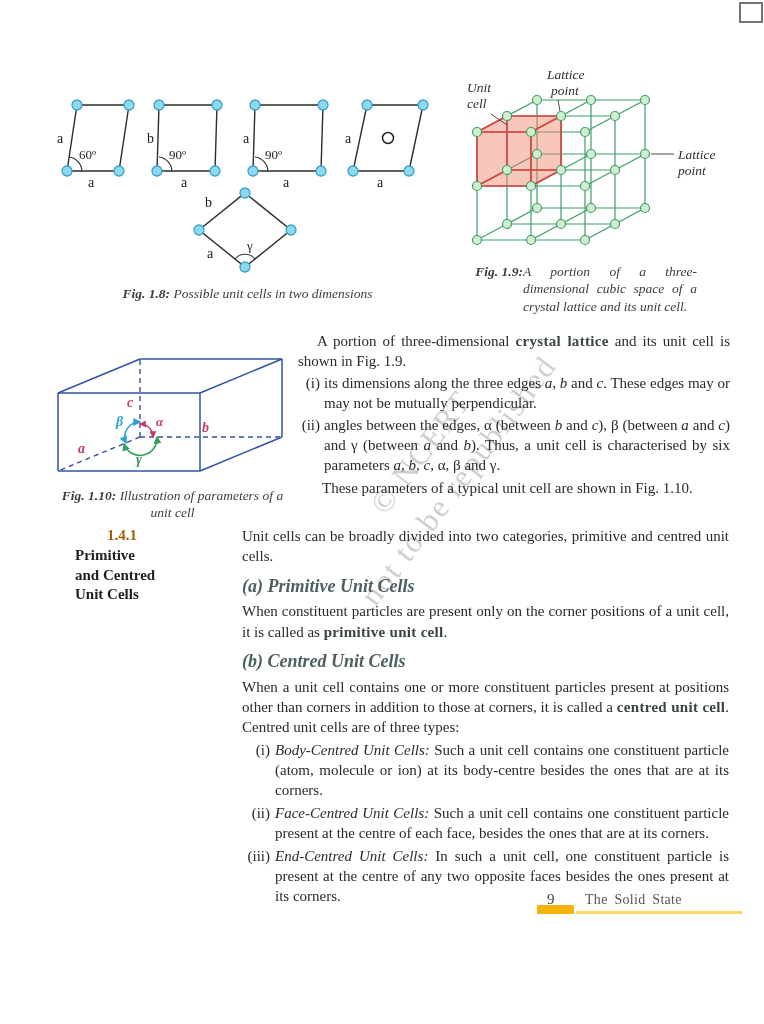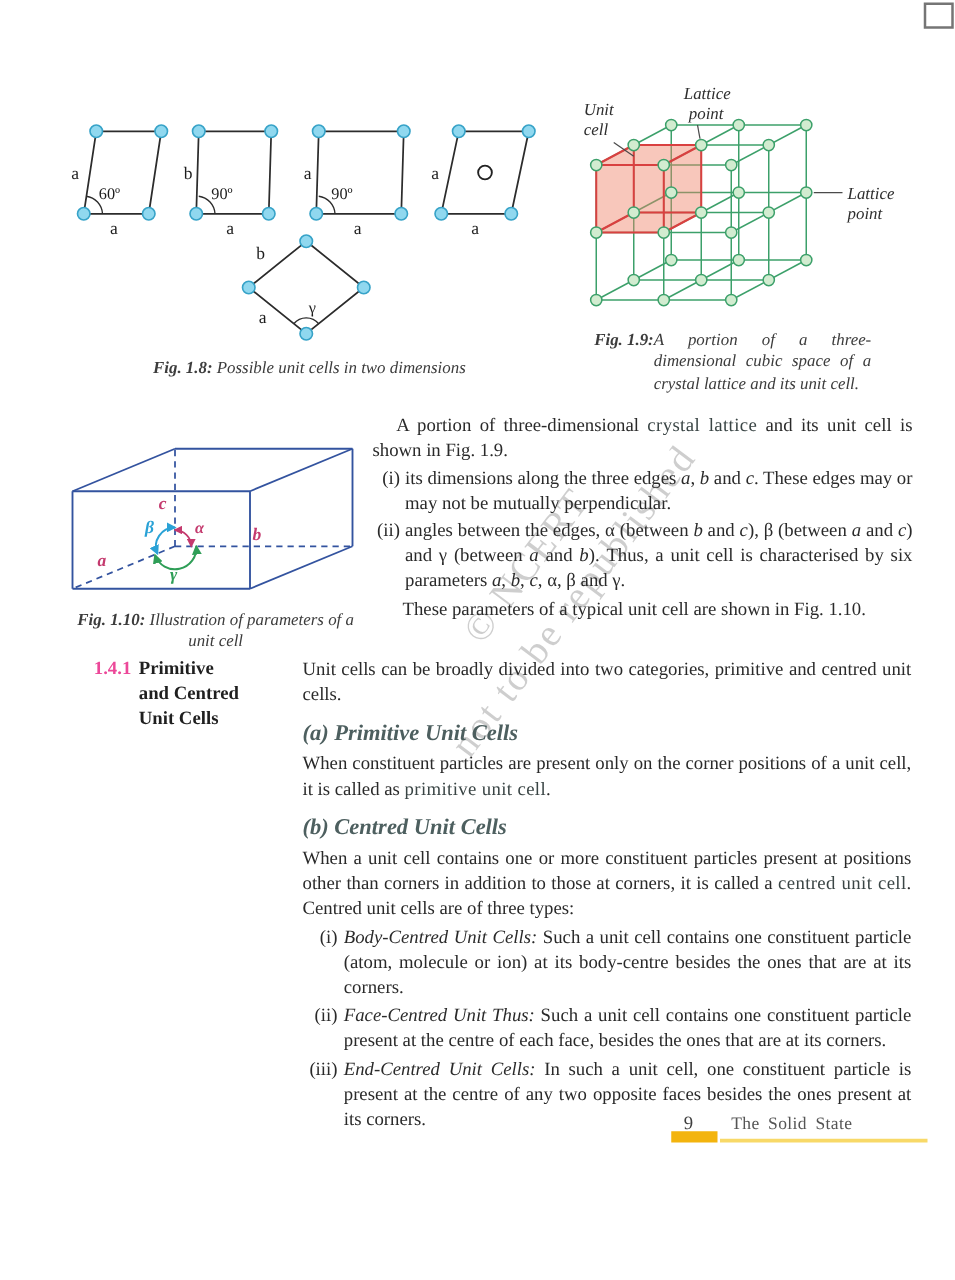--- a/index.html
+++ b/index.html
@@ -57,25 +57,25 @@
   
   .maincol{position:absolute;left:298px;top:331px;width:432px;z-index:1;
            font-size:15px;line-height:1.36;text-align:justify;}
   .maincol p{margin:0;}
   .indent{text-indent:19px;}
   .p3{margin-left:24px !important;margin-top:2px !important;}
   .li{display:flex;margin-top:1px;}
   .mk{flex:0 0 22px;text-align:right;padding-right:4px;}
   .li p{flex:1;margin:0;}
   .sg-i{font-style:italic;}
-  .sg-b{font-weight:normal;color:#3a4545;letter-spacing:.3px;}
+  .sg-b{font-weight:bold;color:#3a4545;letter-spacing:.3px;}
 
   .section{position:absolute;left:75px;top:526px;width:654px;display:flex;z-index:1;}
   .sec-head{flex:0 0 143px;font-weight:bold;font-size:15px;line-height:1.32;color:#1f1f1f;}
-  .sec-num{color:#ec4899;margin-right:6px;}
+  .sec-num{color:#a16207;margin-right:6px;margin-left:32px;}
   .sec-title{display:inline-block;vertical-align:top;}
   .sec-body{flex:1;font-size:15px;line-height:1.36;text-align:justify;margin-left:24px;}
   .sec-body p{margin:0;}
   .subhead{font-weight:bold;font-style:italic;color:#4d5f5f;margin:7px 0 3px 0 !important;
            text-align:left !important;font-size:18px;}
   .sec-li{display:flex;margin-top:2px;}
   .sec-li .mk{flex:0 0 28px;text-align:right;padding-right:5px;}
 
   
   .footer{position:absolute;left:530px;top:892px;width:214px;height:28px;z-index:1;}
@@ -321,21 +321,21 @@
       <p class="subhead">(a) Primitive Unit Cells</p>
       <p><span>When constituent particles are present only on the corner positions of a unit cell, it is called as </span><span class="sg-b">primitive unit cell</span><span>.</span></p>
       <p class="subhead">(b) Centred Unit Cells</p>
       <p><span>When a unit cell contains one or more constituent particles present at positions other than corners in addition to those at corners, it is called a </span><span class="sg-b">centred unit cell</span><span>. Centred unit cells are of three types:</span></p>
       <div class="sec-li">
         <span class="mk">(i)</span>
         <p><span class="sg-i">Body-Centred Unit Cells:</span><span> Such a unit cell contains one constituent particle (atom, molecule or ion) at its body-centre besides the ones that are at its corners.</span></p>
       </div>
       <div class="sec-li">
         <span class="mk">(ii)</span>
-        <p><span class="sg-i">Face-Centred Unit Thus:</span><span> Such a unit cell contains one constituent particle present at the centre of each face, besides the ones that are at its corners.</span></p>
+        <p><span class="sg-i">Face-Centred Unit Cells:</span><span> Such a unit cell contains one constituent particle present at the centre of each face, besides the ones that are at its corners.</span></p>
       </div>
       <div class="sec-li">
         <span class="mk">(iii)</span>
         <p><span class="sg-i">End-Centred Unit Cells:</span><span> In such a unit cell, one constituent particle is present at the centre of any two opposite faces besides the ones present at its corners.</span></p>
       </div>
     </div>
   </div>
 
   <div class="footer">
     <span class="badge-bar"></span>

